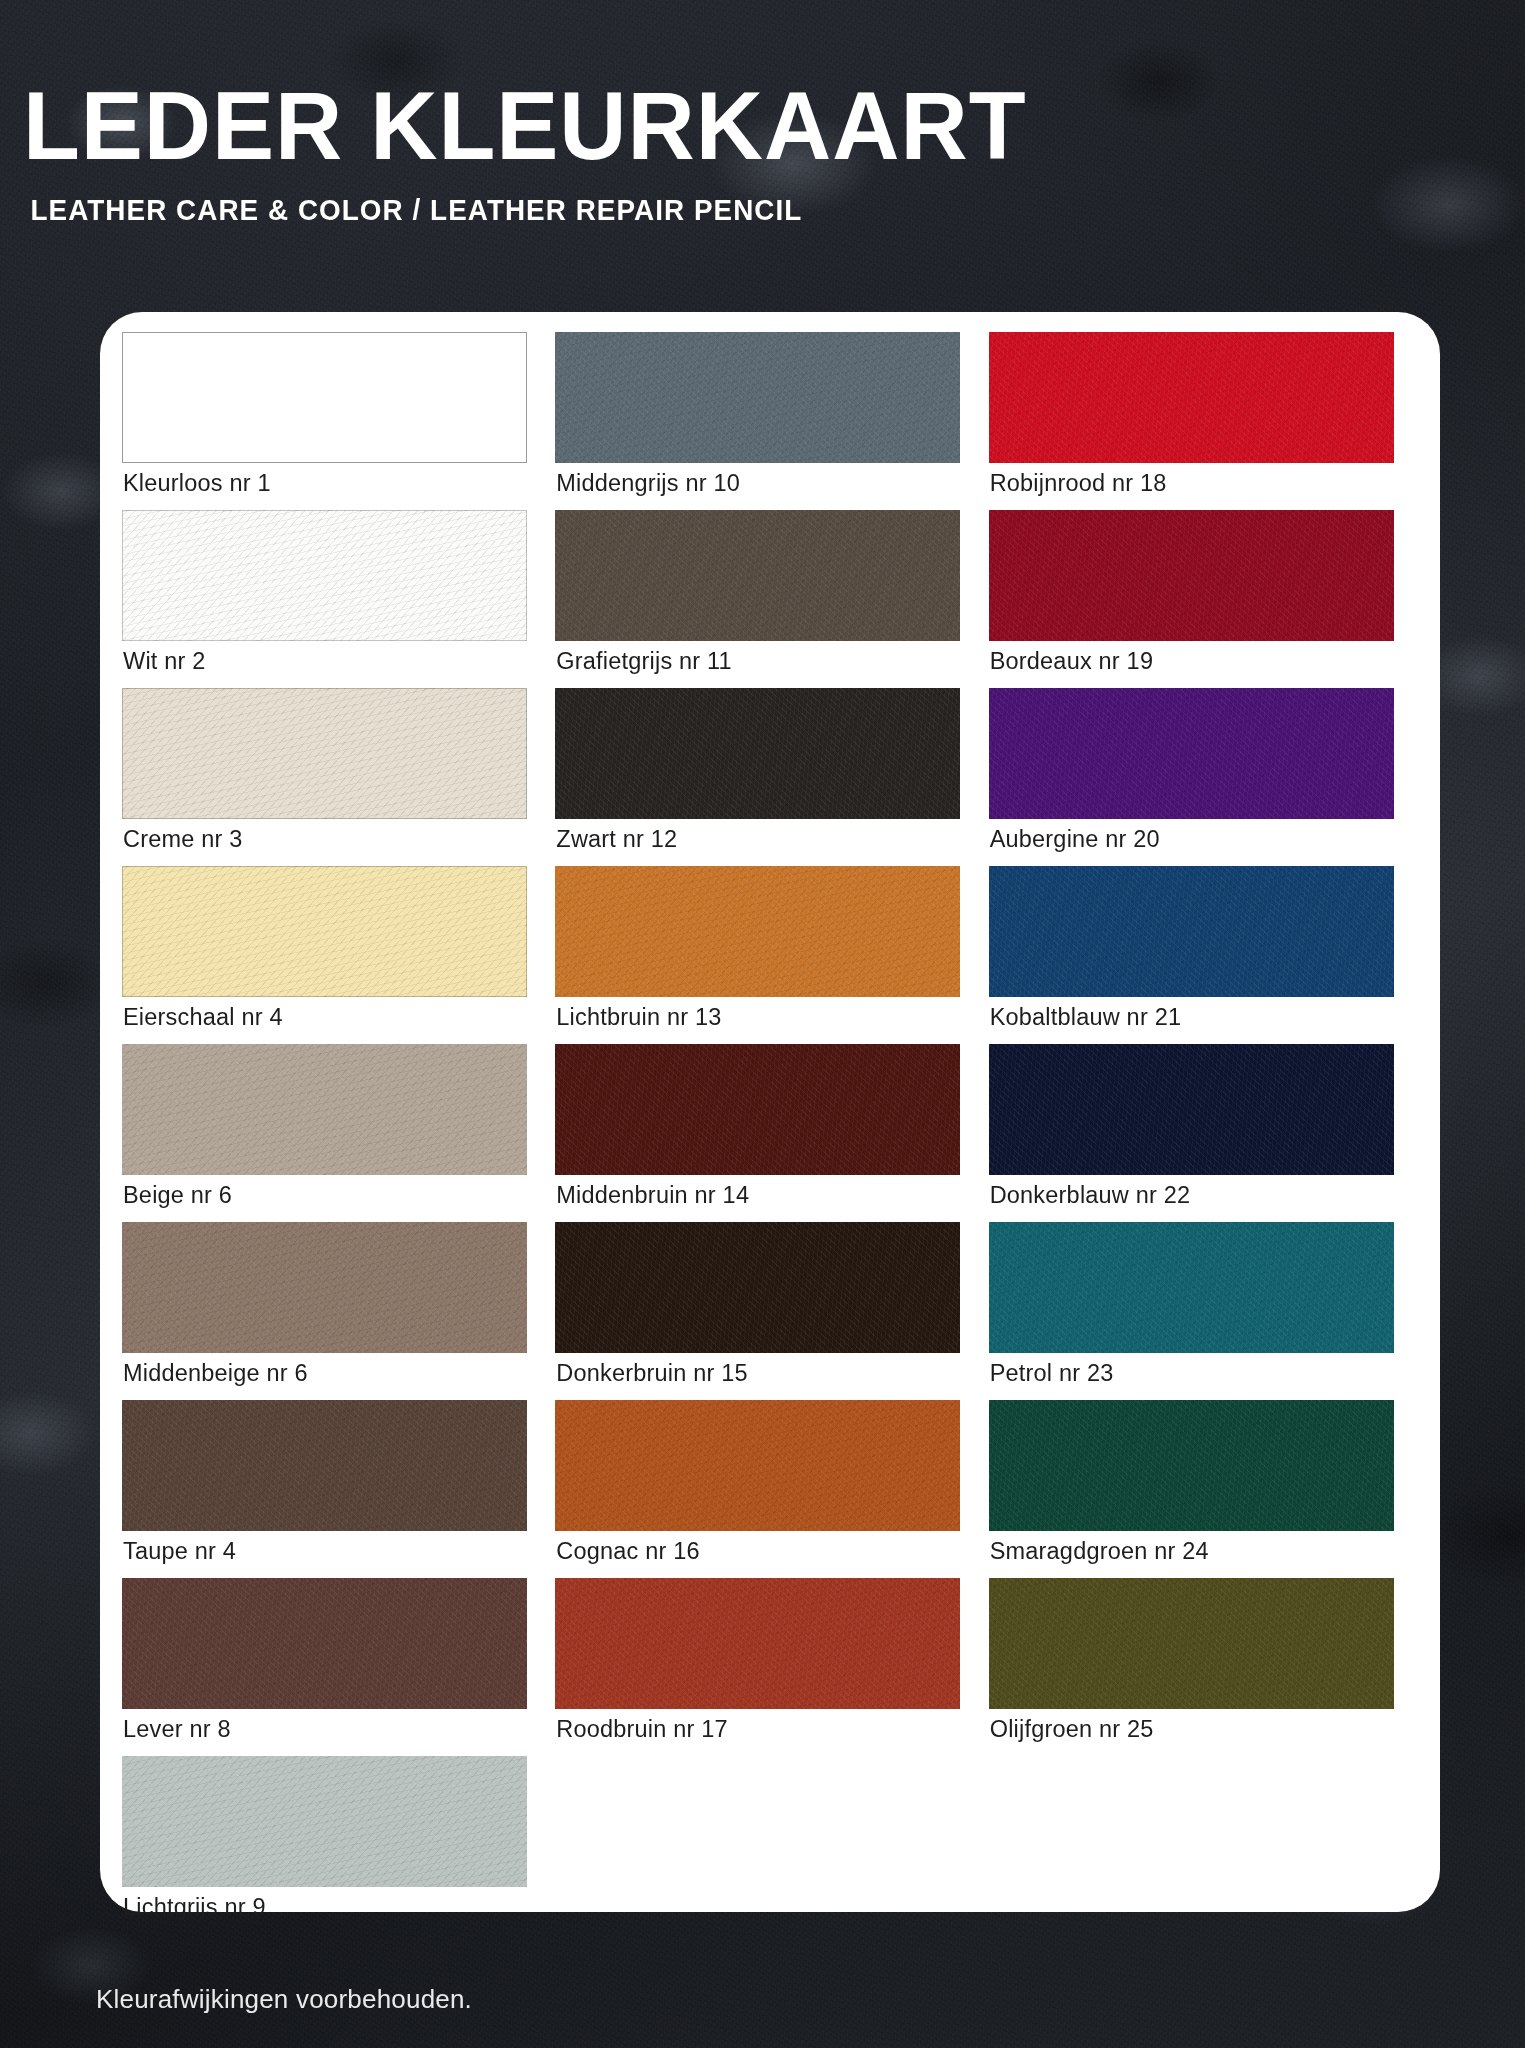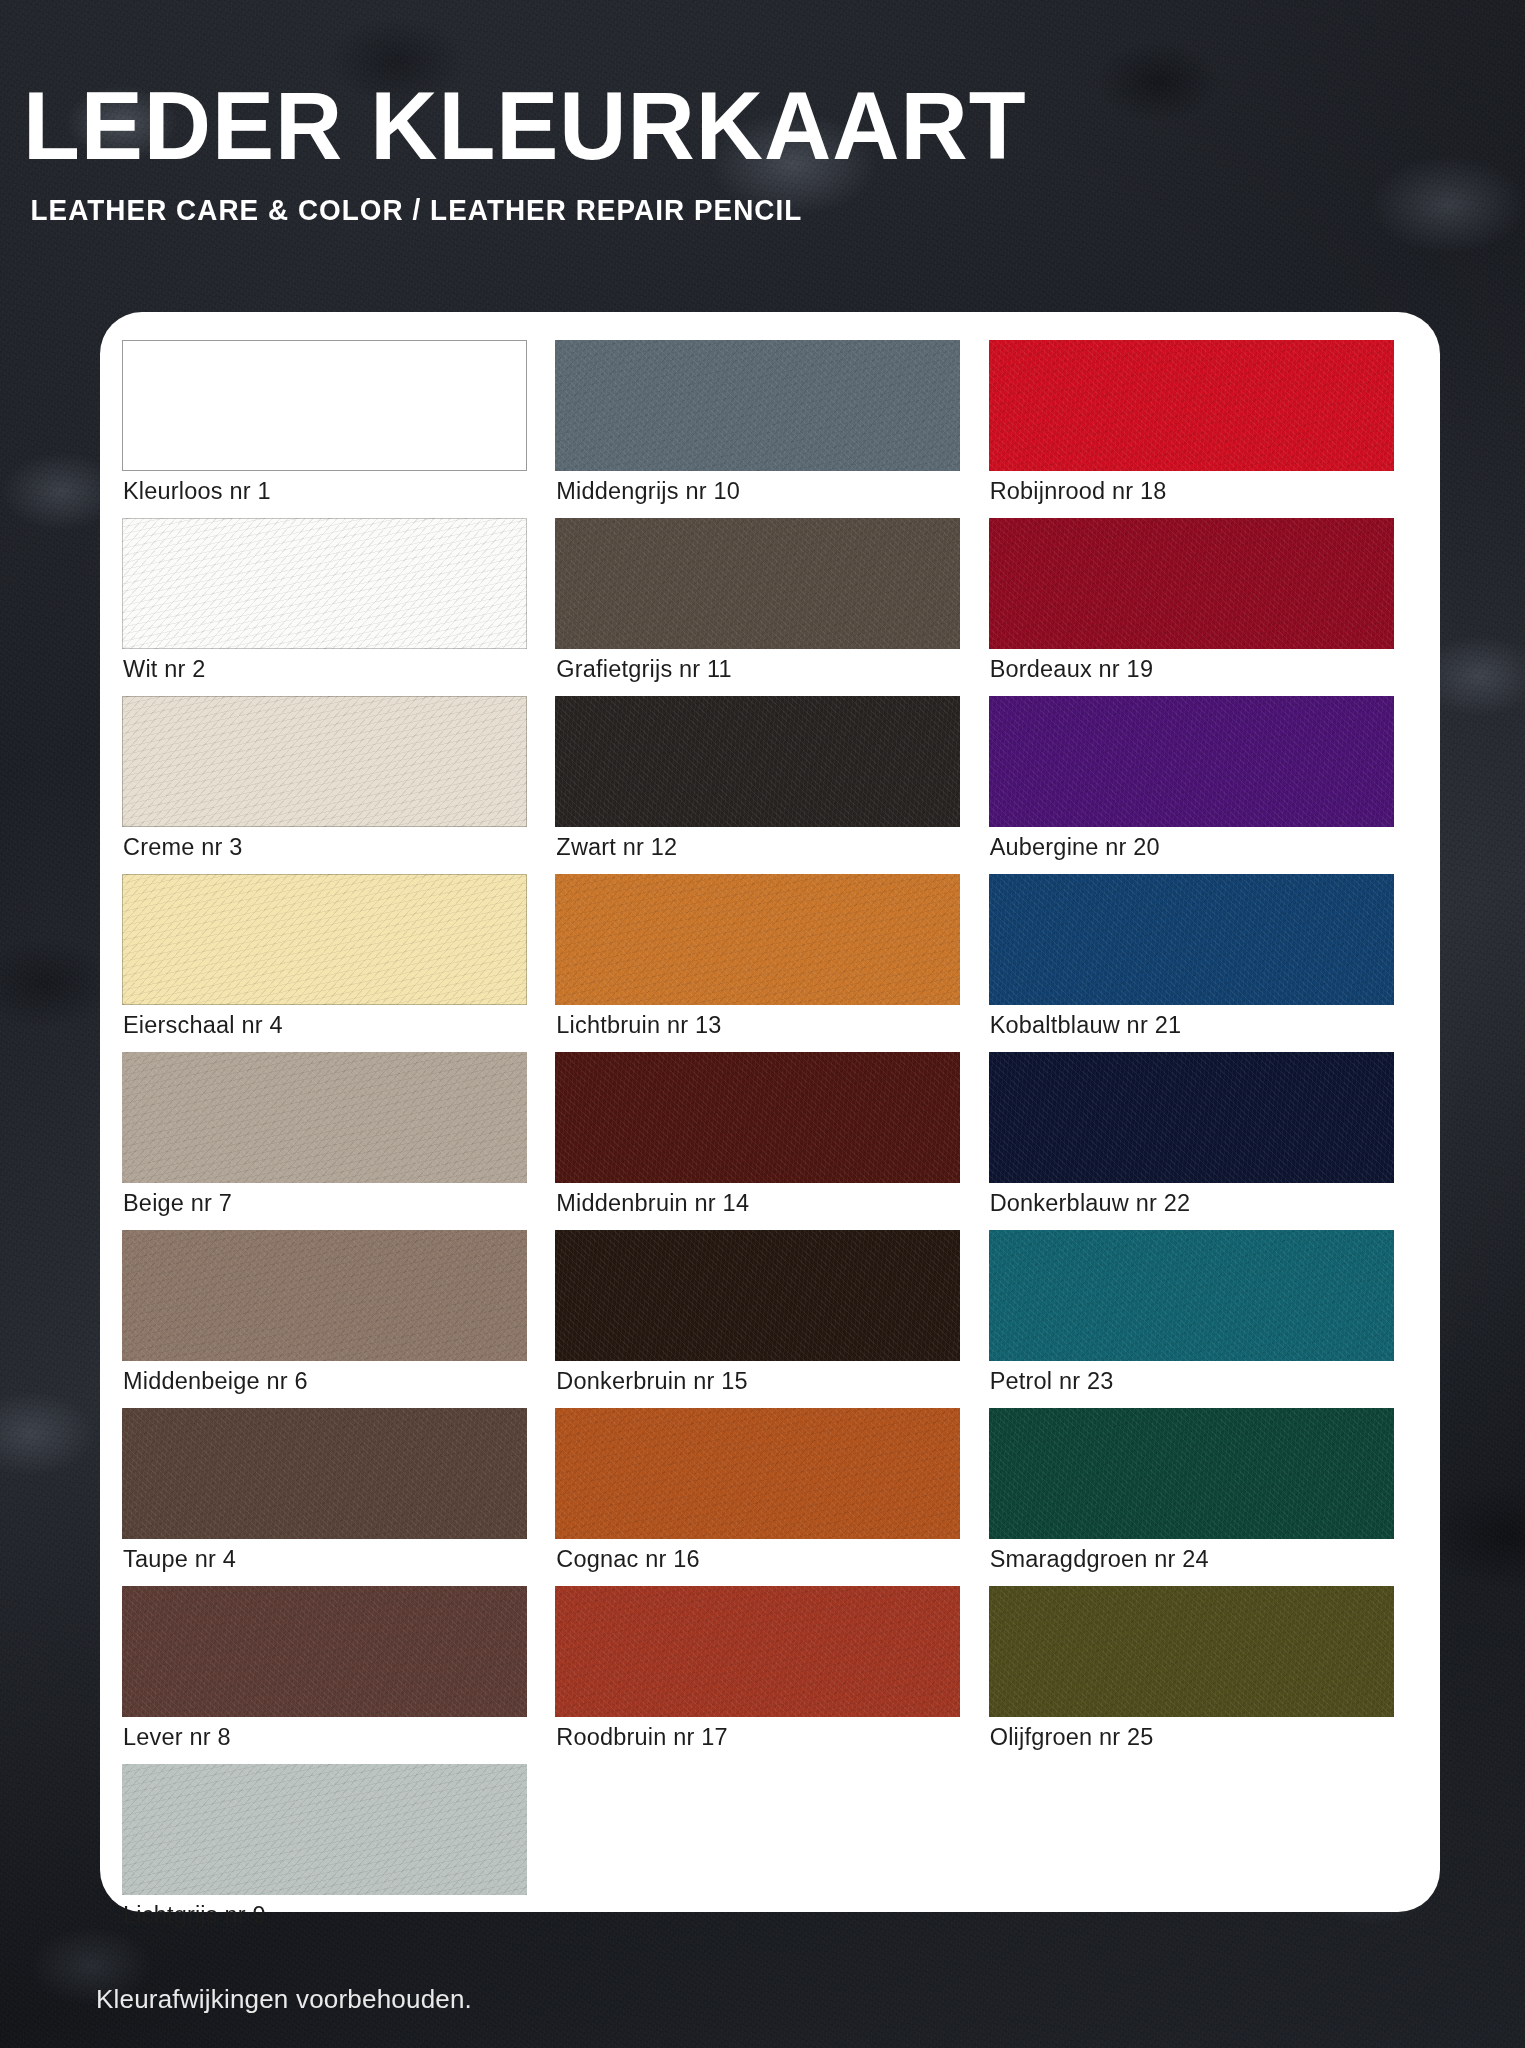--- a/index.html
+++ b/index.html
@@ -113,21 +113,21 @@
     width: 1340px;
     height: 1600px;
     background: #ffffff;
     border-radius: 42px;
     z-index: 4;
   }
 
   #grid {
     position: absolute;
     left: 22px;
-    top: 28px;
+    top: 20px;
     right: 22px;
     display: flex;
     gap: 4px;
   }
 
   .column {
     width: 433px;
     padding-right: 12px;
   }
 
@@ -204,21 +204,21 @@
           <div class="swatch-item">
             <div class="chip hairline" style="background-color: rgb(230, 222, 208);"></div>
             <div class="chip-label">Creme nr 3</div>
           </div>
           <div class="swatch-item">
             <div class="chip hairline" style="background-color: rgb(244, 228, 174);"></div>
             <div class="chip-label">Eierschaal nr 4</div>
           </div>
           <div class="swatch-item">
             <div class="chip" style="background-color: rgb(177, 165, 151);"></div>
-            <div class="chip-label">Beige nr 7</div>
+            <div class="chip-label">Beige nr 6</div>
           </div>
           <div class="swatch-item">
             <div class="chip" style="background-color: rgb(139, 118, 104);"></div>
             <div class="chip-label">Middenbeige nr 6</div>
           </div>
           <div class="swatch-item">
             <div class="chip" style="background-color: rgb(86, 66, 55);"></div>
             <div class="chip-label">Taupe nr 4</div>
           </div>
           <div class="swatch-item">

